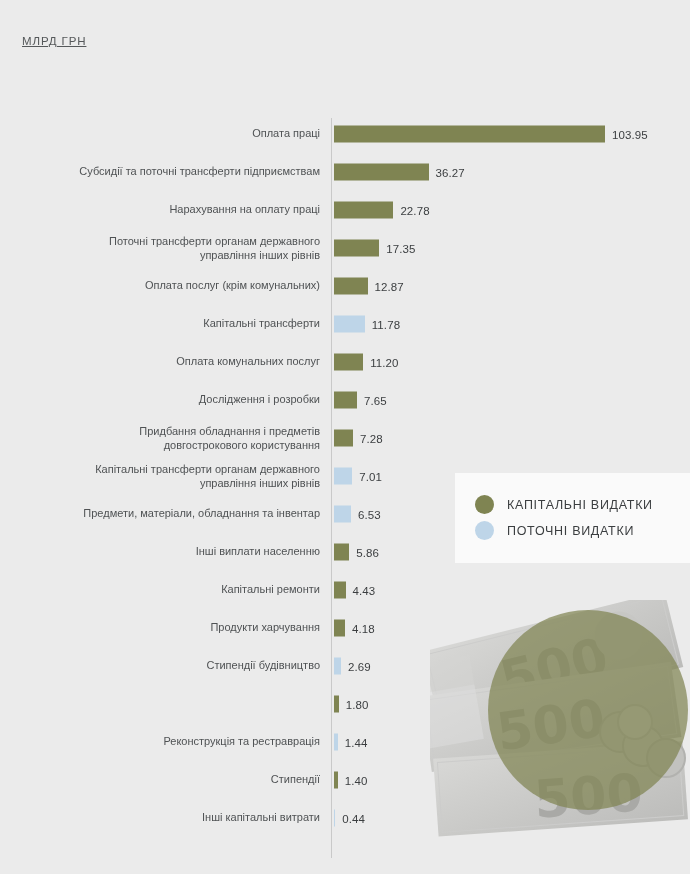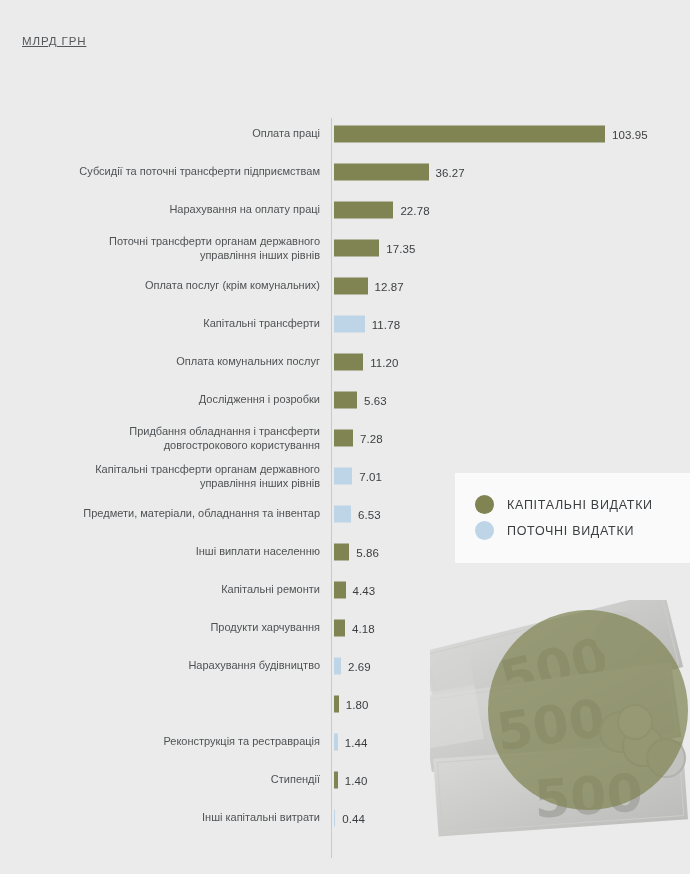--- a/index.html
+++ b/index.html
@@ -160,25 +160,25 @@
           <div class="row-label">Оплата комунальних послуг</div>
           <div class="bar-wrap">
             <span class="bar" style="width: 29.1987px; background: rgb(127, 132, 82);"></span>
             <span class="bar-value">11.20</span>
           </div>
         </div>
         <div class="row" style="top: 268px;">
           <div class="row-label">Дослідження і розробки</div>
           <div class="bar-wrap">
             <span class="bar" style="width: 22.9157px; background: rgb(127, 132, 82);"></span>
-            <span class="bar-value">5.63</span>
+            <span class="bar-value">7.65</span>
           </div>
         </div>
         <div class="row" style="top: 306px;">
-          <div class="row-label">Придбання обладнання і трансферти
+          <div class="row-label">Придбання обладнання і предметів
 довгострокового користування</div>
           <div class="bar-wrap">
             <span class="bar" style="width: 18.9791px; background: rgb(127, 132, 82);"></span>
             <span class="bar-value">7.28</span>
           </div>
         </div>
         <div class="row" style="top: 344px;">
           <div class="row-label">Капітальні трансферти органам державного
 управління інших рівнів</div>
           <div class="bar-wrap">
@@ -208,21 +208,21 @@
           </div>
         </div>
         <div class="row" style="top: 496px;">
           <div class="row-label">Продукти харчування</div>
           <div class="bar-wrap">
             <span class="bar" style="width: 10.8974px; background: rgb(127, 132, 82);"></span>
             <span class="bar-value">4.18</span>
           </div>
         </div>
         <div class="row" style="top: 534px;">
-          <div class="row-label">Нарахування будівництво</div>
+          <div class="row-label">Стипендії будівництво</div>
           <div class="bar-wrap">
             <span class="bar" style="width: 7.01289px; background: rgb(190, 213, 232);"></span>
             <span class="bar-value">2.69</span>
           </div>
         </div>
         <div class="row" style="top: 572px;">
           <div class="bar-wrap">
             <span class="bar" style="width: 4.69264px; background: rgb(127, 132, 82);"></span>
             <span class="bar-value">1.80</span>
           </div>

